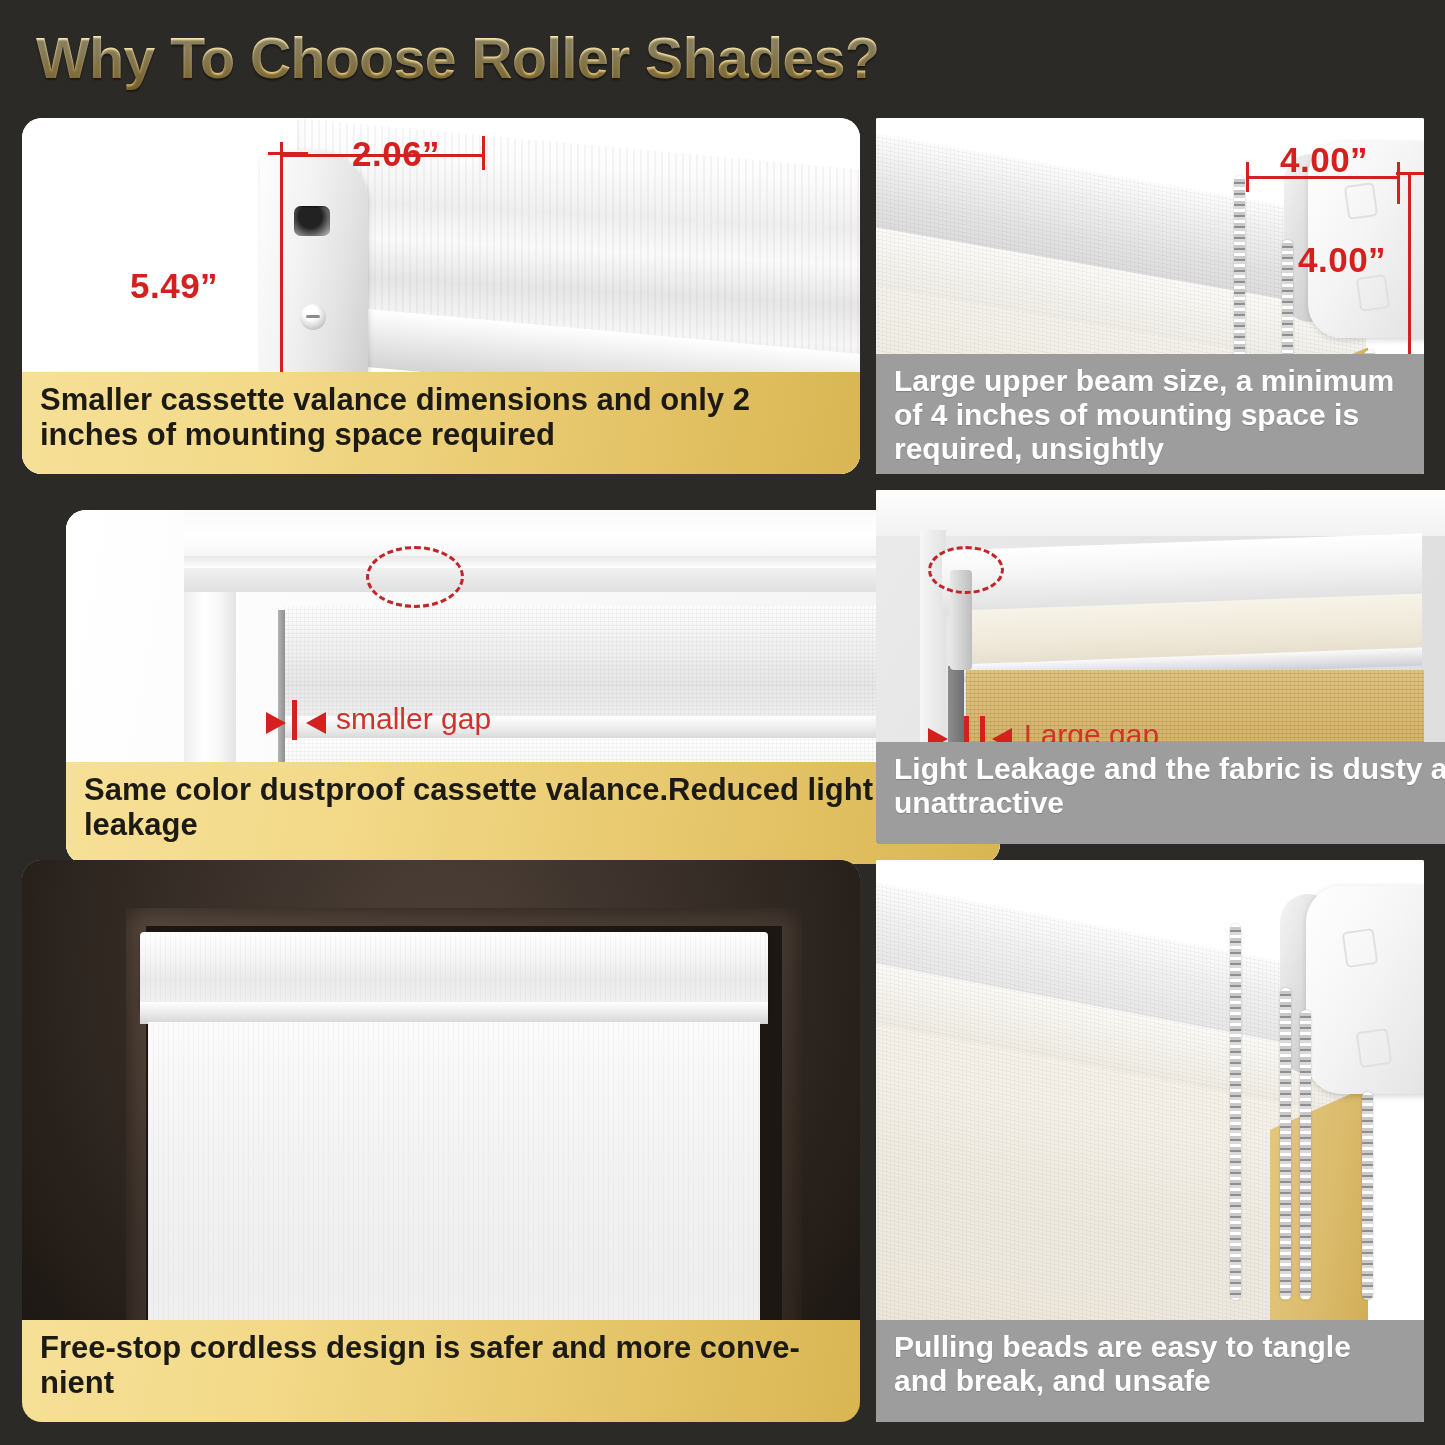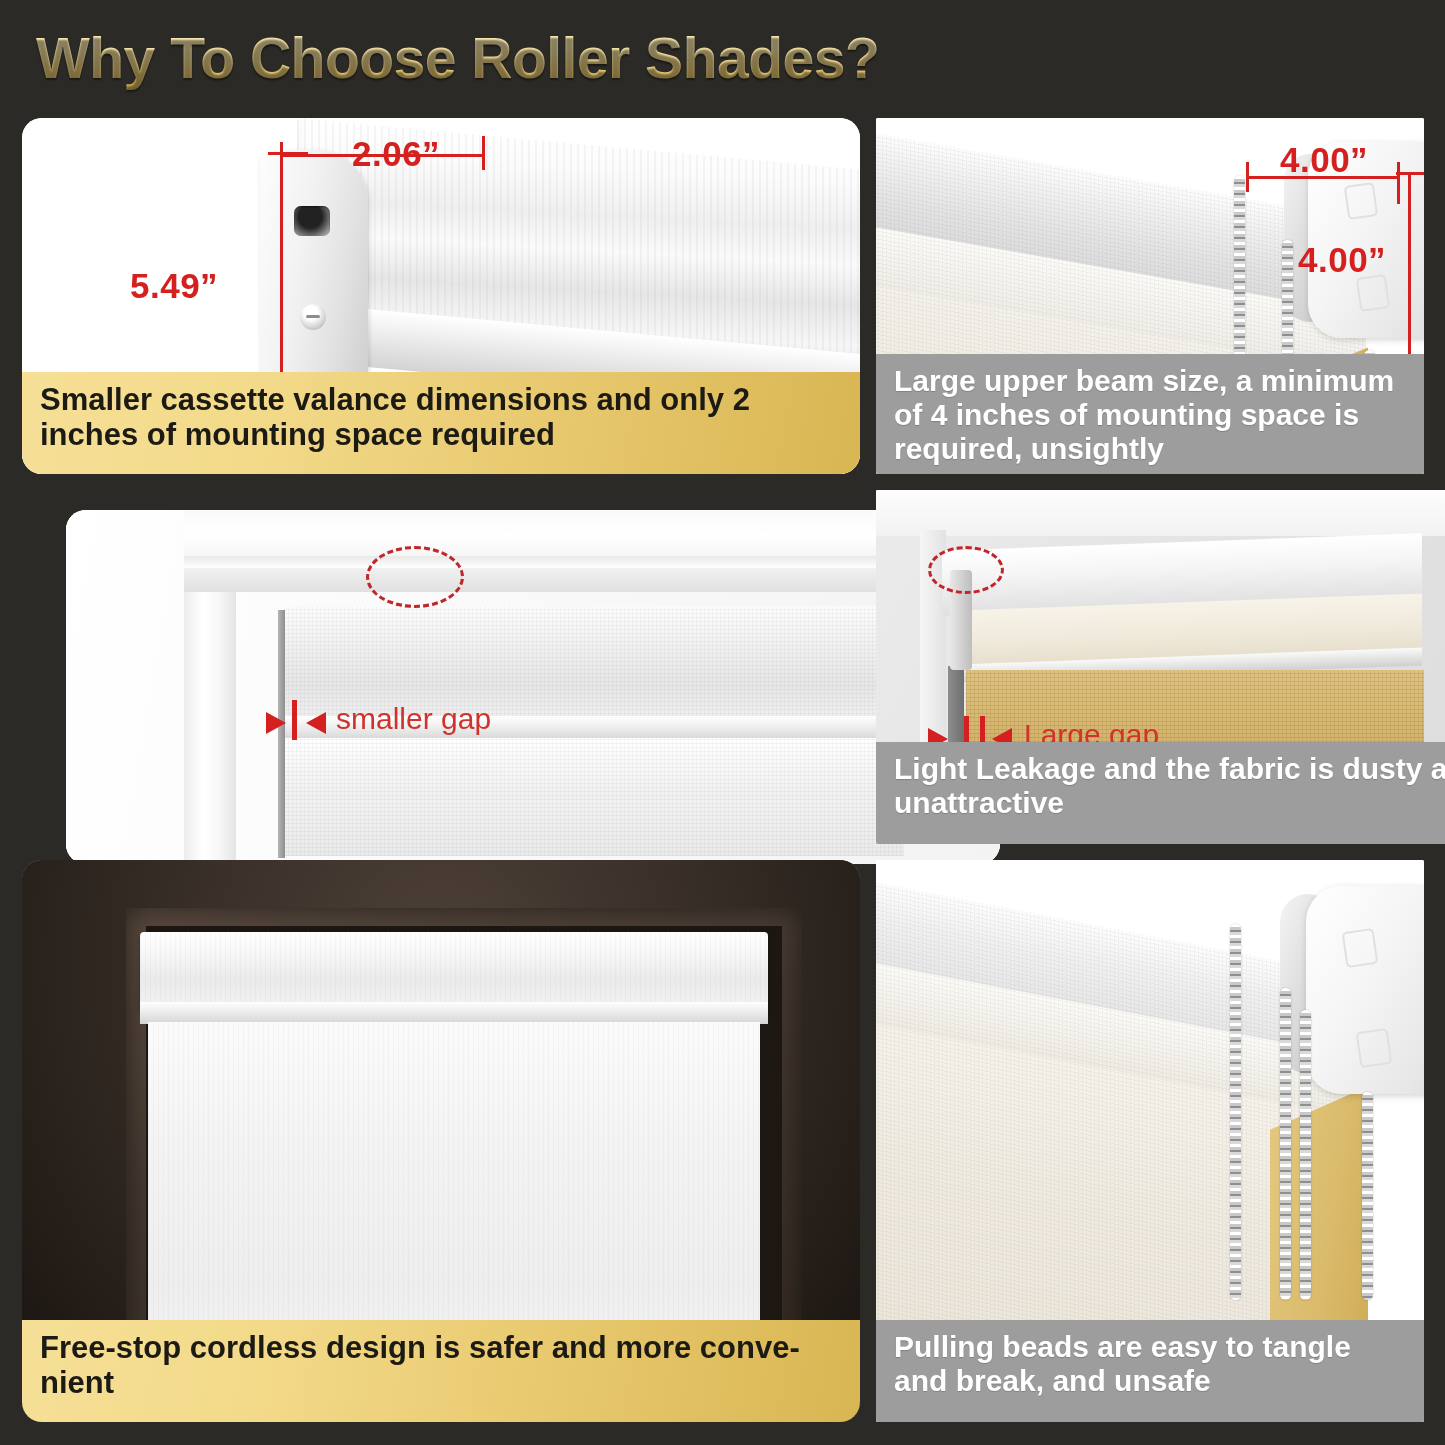--- a/index.html
+++ b/index.html
@@ -455,20 +455,21 @@
         </div>
       <div class="gap-strip"></div>
       <div class="dashed-ellipse" style="left:300px; top:36px; width:98px; height:62px;"></div>
 
       <div class="arrow-tail" style="left:196px; top:708px;"></div>
       <div class="arrow-r" style="left:200px; top:202px;"></div>
       <div class="gap-bar" style="left:226px; top:190px; height:40px;"></div>
       <div class="arrow-l" style="left:240px; top:202px;"></div>
       <div class="ann-red" style="left:270px; top:192px;">smaller gap</div>
     </div>
+    <div class="cap gold h2">Same color dustproof cassette valance.Reduced light leakage</div>
   </div>
 
   <div class="panel square p-mr">
     <div class="photo ph-mr">
       <div class="mr-wall"></div>
       <div class="mr-white-top"></div>
       <div class="mr-jamb"></div>
       <div class="mr-beam"></div>
       <div class="mr-beam2"></div>
       <div class="mr-rail"></div>

